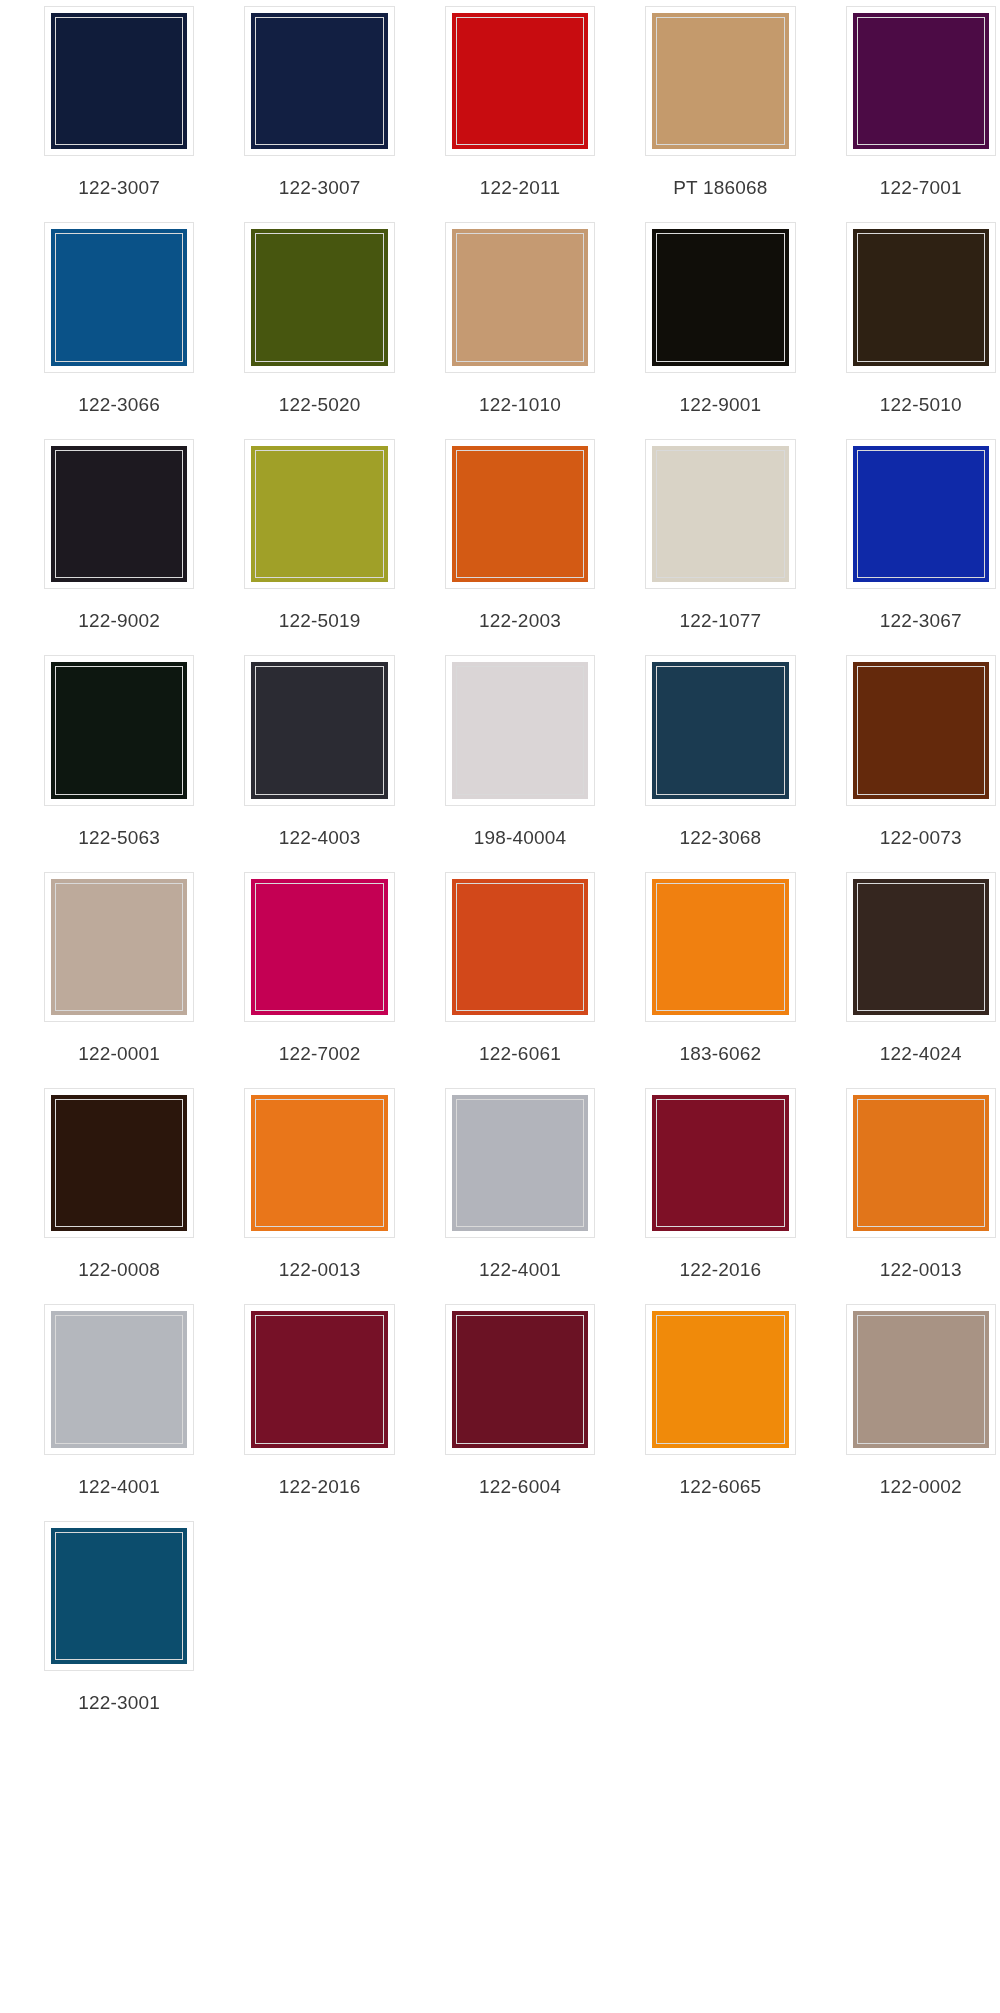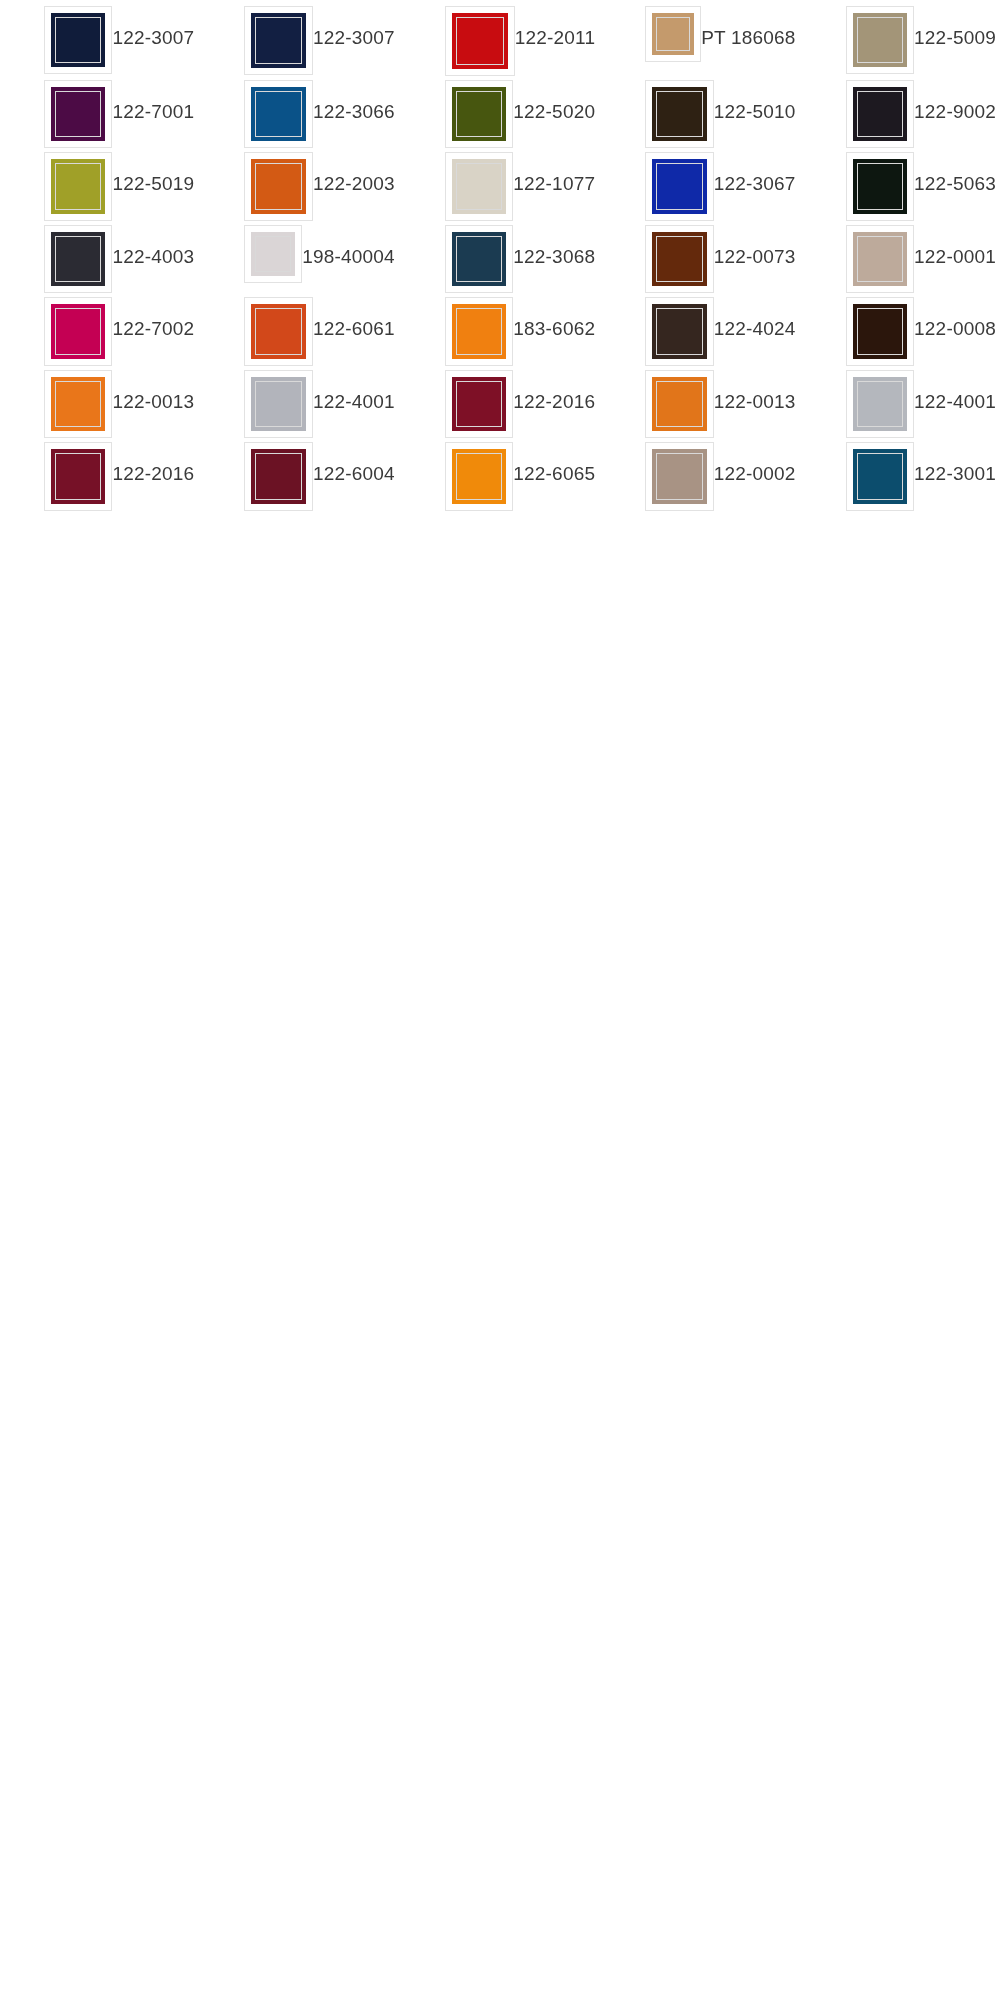--- a/index.html
+++ b/index.html
@@ -18,22 +18,22 @@
     width: 1000px;
     display: grid;
     grid-template-columns: repeat(5, 1fr);
     column-gap: 10px;
     row-gap: 0px;
     padding: 6px 4px 10px 4px;
   }
 
   .swatch-cell {
     display: flex;
-    flex-direction: row;
-    align-items: flex-start;
+    flex-direction: column;
+    align-items: center;
     padding-bottom: 4px;
     padding-left: 40px;
   }
 
   
   .swatch-frame {
     width: 100%;
     max-width: 191px;
     aspect-ratio: 1 / 1;
     background: #ffffff;
@@ -88,26 +88,20 @@
     <div class="swatch-label">122-2011</div>
   </div>
 
   <div class="swatch-cell">
     <div class="swatch-frame">
       <div class="swatch-color" style="background: rgb(196, 154, 108);"></div>
     </div>
     <div class="swatch-label">PT 186068</div>
   </div>
 
-  <div class="swatch-cell">
-    <div class="swatch-frame">
-      <div class="swatch-color" style="background: rgb(163, 149, 120);"></div>
-    </div>
-    <div class="swatch-label">122-5009</div>
-  </div>
 
   <div class="swatch-cell">
     <div class="swatch-frame">
       <div class="swatch-color" style="background: rgb(76, 11, 69);"></div>
     </div>
     <div class="swatch-label">122-7001</div>
   </div>
 
   <div class="swatch-cell">
     <div class="swatch-frame">
@@ -116,21 +110,33 @@
     <div class="swatch-label">122-3066</div>
   </div>
 
   <div class="swatch-cell">
     <div class="swatch-frame">
       <div class="swatch-color" style="background: rgb(71, 86, 15);"></div>
     </div>
     <div class="swatch-label">122-5020</div>
   </div>
 
-
+  <div class="swatch-cell">
+    <div class="swatch-frame">
+      <div class="swatch-color" style="background: rgb(197, 154, 114);"></div>
+    </div>
+    <div class="swatch-label">122-1010</div>
+  </div>
+
+  <div class="swatch-cell">
+    <div class="swatch-frame">
+      <div class="swatch-color" style="background: rgb(16, 14, 9);"></div>
+    </div>
+    <div class="swatch-label">122-9001</div>
+  </div>
 
   <div class="swatch-cell">
     <div class="swatch-frame">
       <div class="swatch-color" style="background: rgb(46, 33, 19);"></div>
     </div>
     <div class="swatch-label">122-5010</div>
   </div>
 
   <div class="swatch-cell">
     <div class="swatch-frame">

